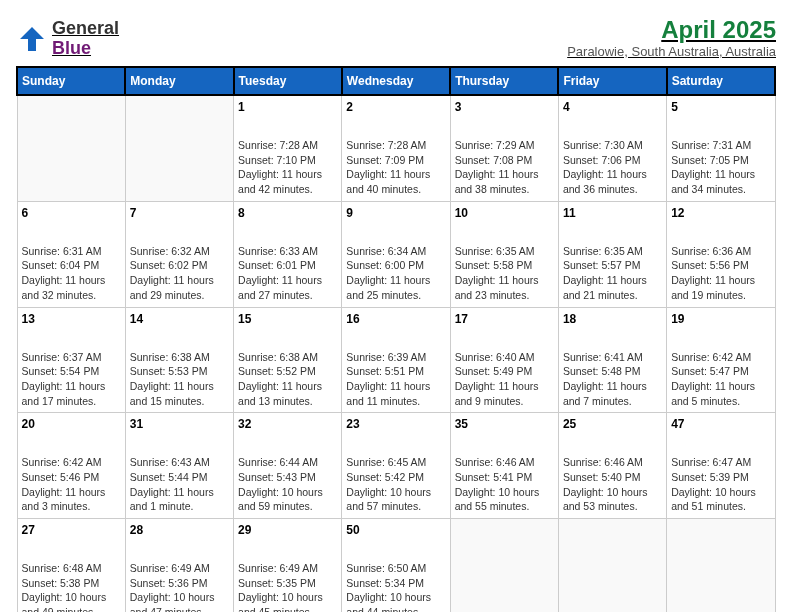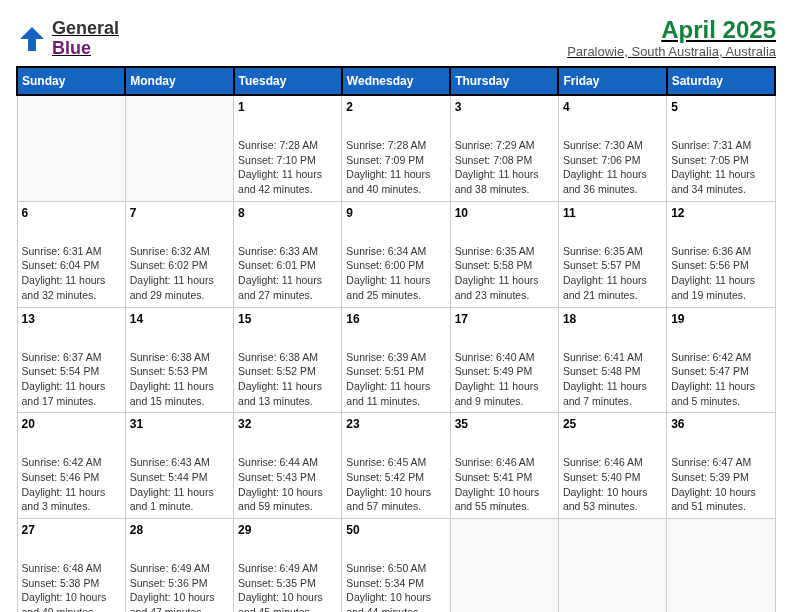--- a/index.html
+++ b/index.html
@@ -215,21 +215,21 @@
         </td>
         <td>
           <div class="day-number">35</div>
           <div class="day-info">Sunrise: 6:46 AM<br>Sunset: 5:41 PM<br>Daylight: 10 hours and 55 minutes.</div>
         </td>
         <td>
           <div class="day-number">25</div>
           <div class="day-info">Sunrise: 6:46 AM<br>Sunset: 5:40 PM<br>Daylight: 10 hours and 53 minutes.</div>
         </td>
         <td>
-          <div class="day-number">36</div>
+          <div class="day-number">47</div>
           <div class="day-info">Sunrise: 6:47 AM<br>Sunset: 5:39 PM<br>Daylight: 10 hours and 51 minutes.</div>
         </td>
       </tr>
       <tr>
         <td>
           <div class="day-number">27</div>
           <div class="day-info">Sunrise: 6:48 AM<br>Sunset: 5:38 PM<br>Daylight: 10 hours and 49 minutes.</div>
         </td>
         <td>
           <div class="day-number">28</div>

